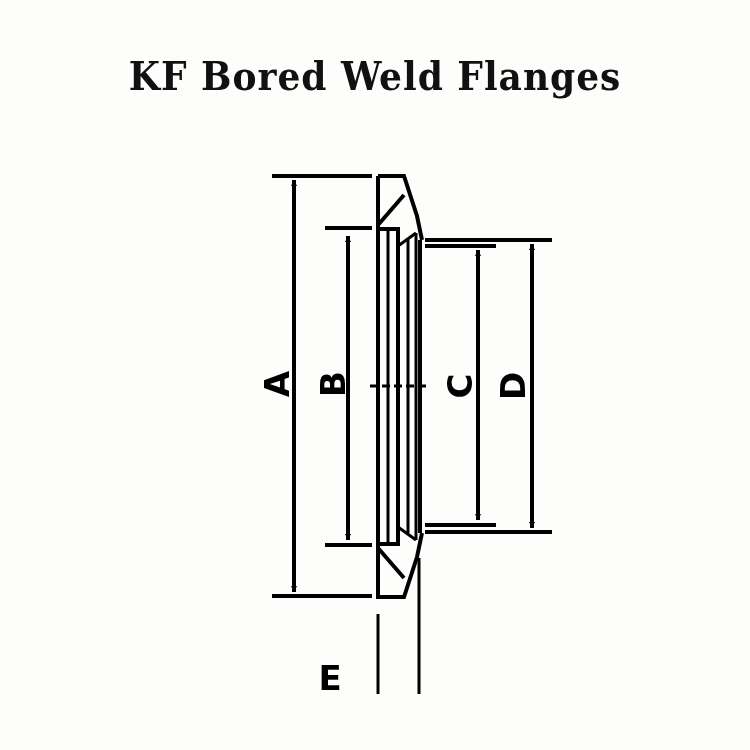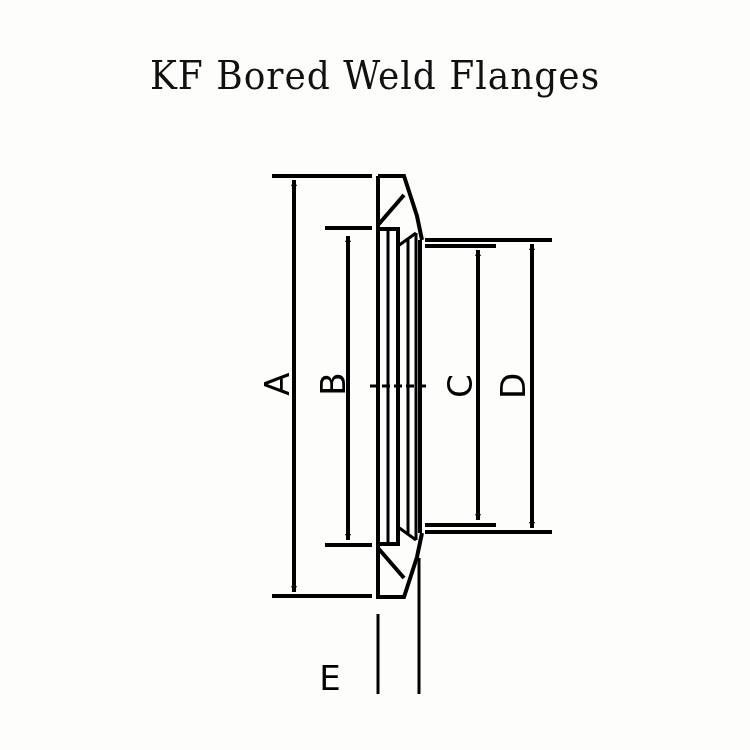--- a/index.html
+++ b/index.html
@@ -1,16 +1,16 @@
 <!DOCTYPE html>
 <html><head>
 <meta charset="utf-8">
 <style>
   html, body { margin: 0; padding: 0; background: #fdfdfc; }
-  .page { position: relative; width: 750px; height: 694px; background: #fdfdfc; overflow: hidden; }
+  .page { position: relative; width: 750px; height: 694px; background: #fdfdfc; overflow: hidden; font-weight: bold; }
   .title {
     position: absolute; left: 0; top: 52px; width: 750px; text-align: center;
     font-family: "DejaVu Serif", "Liberation Serif", serif;
     font-size: 40px; color: #111; letter-spacing: 1px;
     font-stretch: condensed;
   }
   svg { position: absolute; left: 0; top: 0; }
   .lbl { font-family: "DejaVu Sans", "Liberation Sans", sans-serif; font-size: 34px; fill: #000; }
 </style>
 </head>

